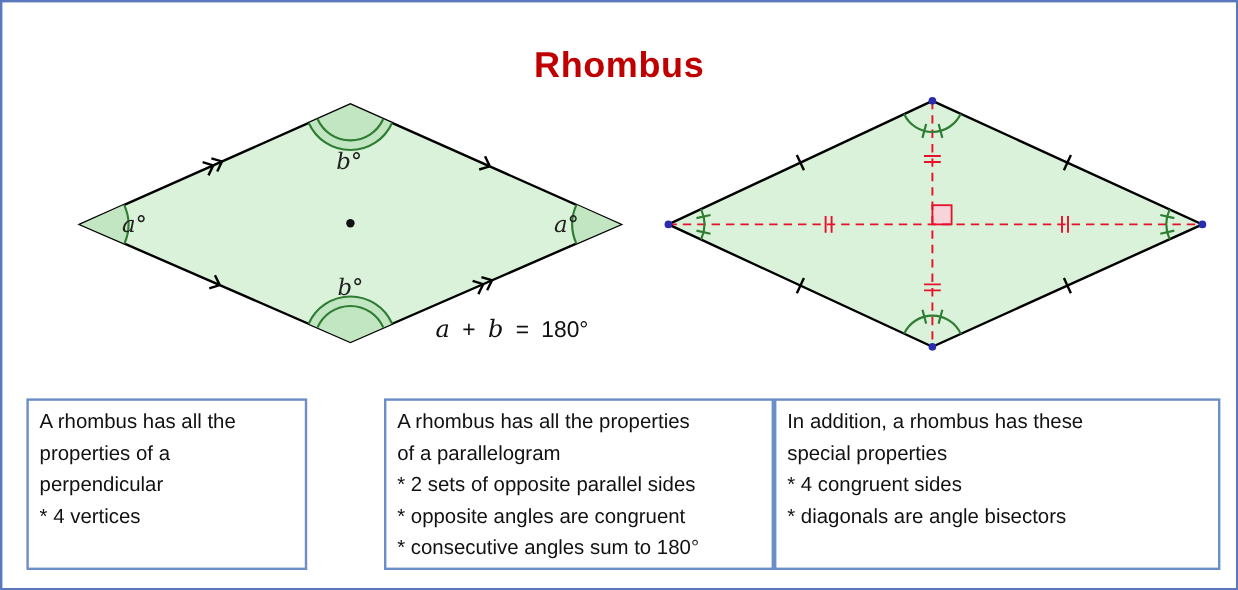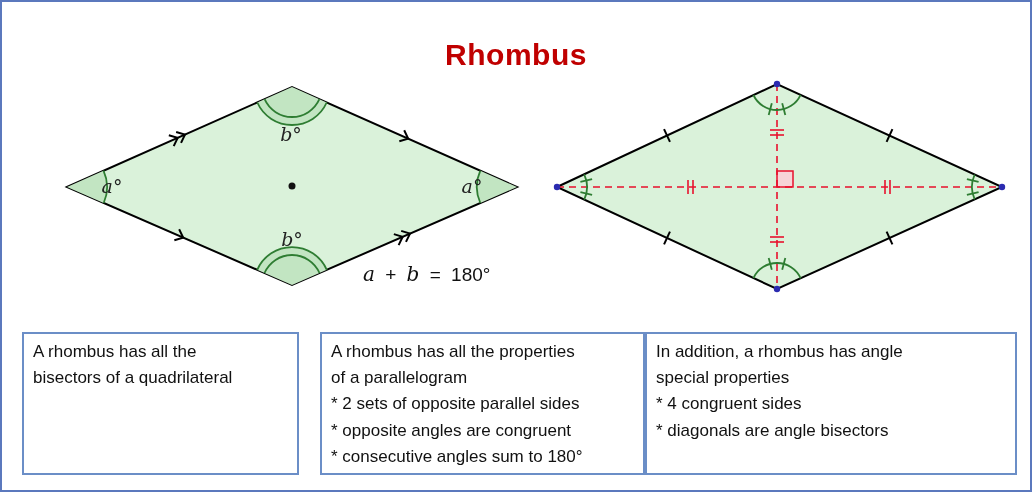--- a/index.html
+++ b/index.html
@@ -27,21 +27,21 @@
   }
   .equation span { margin-right:5px; }
   .equation .var {
     font-family:"DejaVu Serif", serif; font-style:italic; font-size:20px;
   }
   .info-box {
     position:absolute; top:330px; height:143px;
     border:2px solid #6b8ec7; background:#ffffff;
     padding:5px 9px; font-size:17px; line-height:1.54; color:#111;
   }
-  #box-1 { left:20px;  width:277px; }
+  #box-1 { left:20px;  width:234px; }
   #box-2 { left:307px; width:325px;margin-left:11px; }
   #box-3 { left:643px; width:372px; }
 </style>
 </head>
 <body>
 
 <div class="page">
 
   <div class="title">Rhombus</div>
 
@@ -155,31 +155,32 @@
     <g fill="#2b2bb0">
       <circle cx="15" cy="120" r="3.2"></circle>
       <circle cx="235" cy="17" r="3.2"></circle>
       <circle cx="460" cy="120" r="3.2"></circle>
       <circle cx="235" cy="222" r="3.2"></circle>
     </g>
   </svg>
 
   <div class="info-box" id="box-1">
     <div>A rhombus has all the</div>
-    <div>bisectors of a quadrilateral</div>
+    <div>properties of a perpendicular</div>
+    <div>* 4 vertices</div>
   </div>
 
   <div class="info-box" id="box-2">
     <div>A rhombus has all the properties</div>
     <div>of a parallelogram</div>
     <div>* 2 sets of opposite parallel sides</div>
     <div>* opposite angles are congruent</div>
     <div>* consecutive angles sum to 180°</div>
   </div>
 
   <div class="info-box" id="box-3">
-    <div>In addition, a rhombus has angle</div>
+    <div>In addition, a rhombus has these</div>
     <div>special properties</div>
     <div>* 4 congruent sides</div>
     <div>* diagonals are angle bisectors</div>
   </div>
 
 </div>
 
 </body></html>

